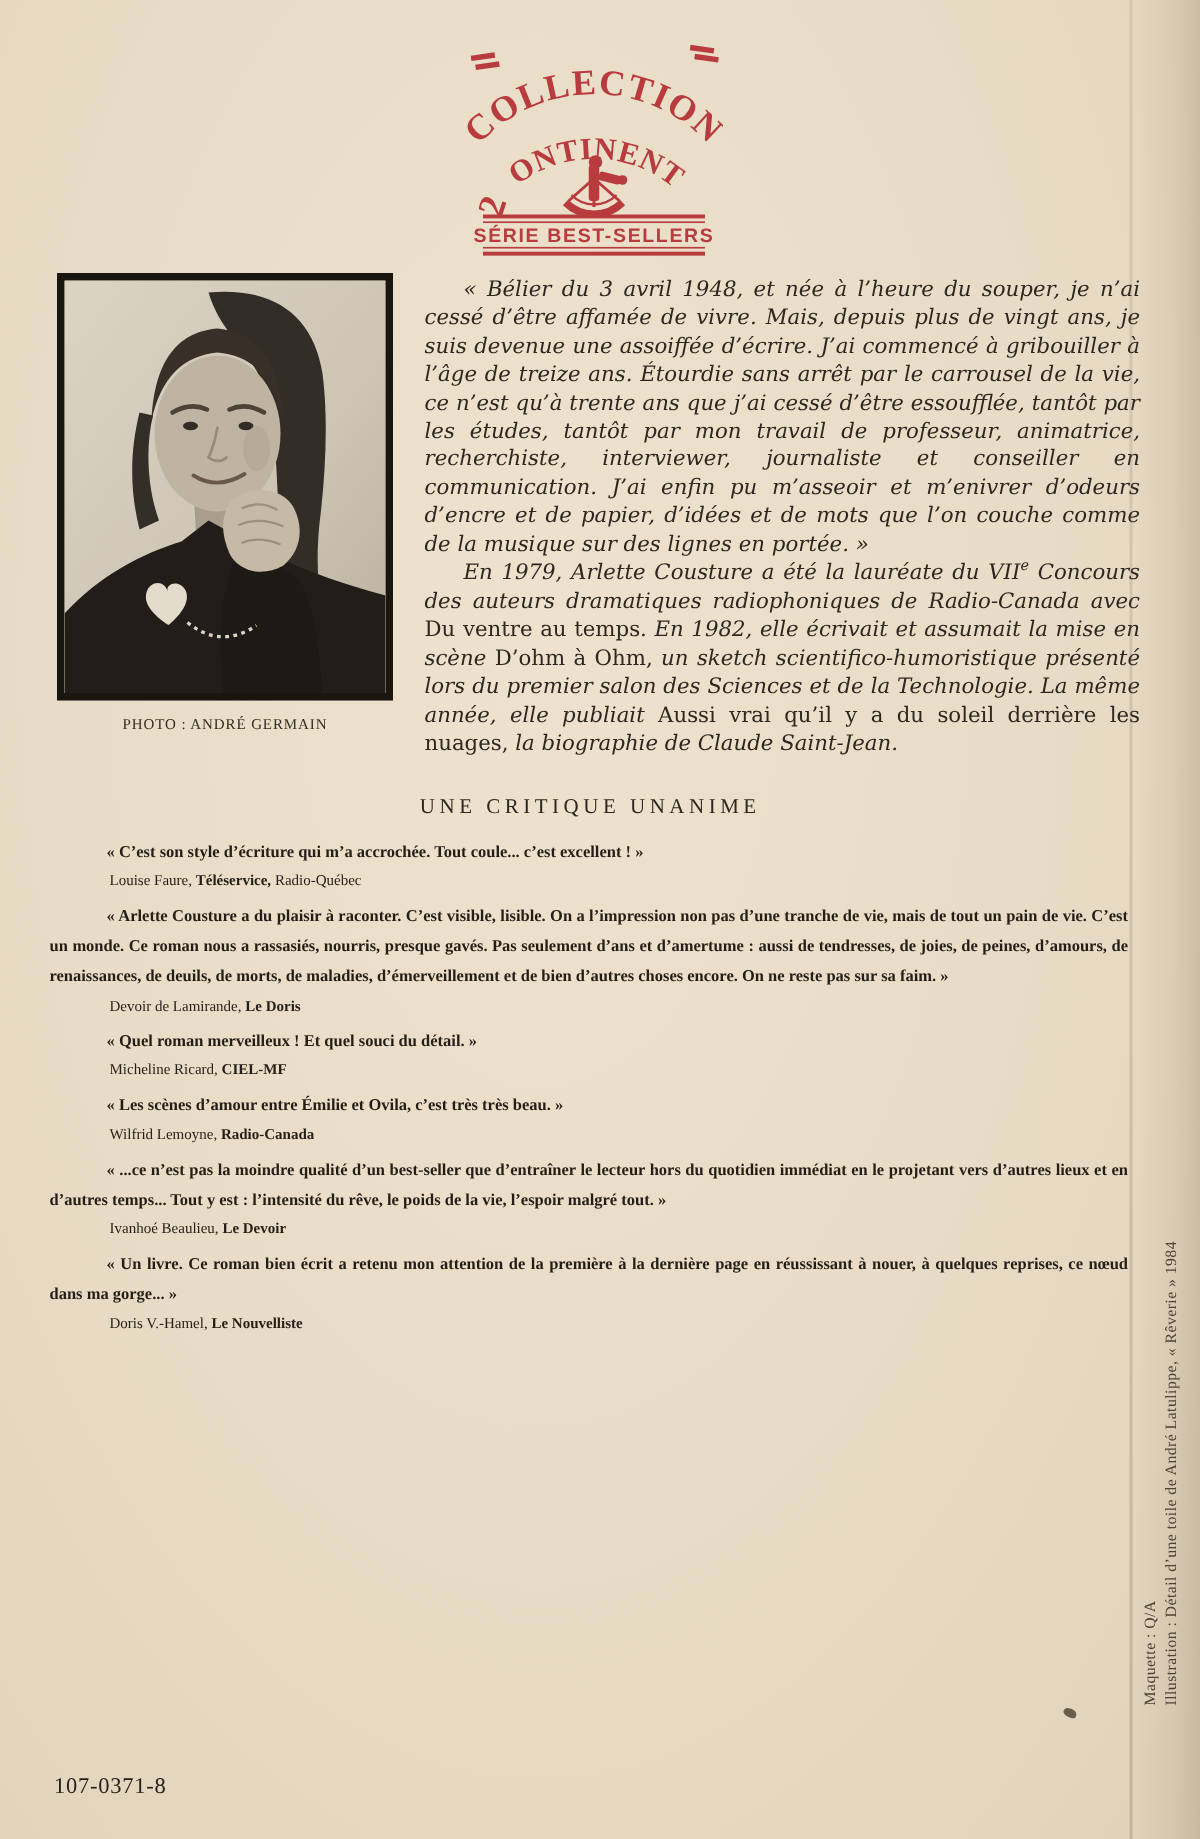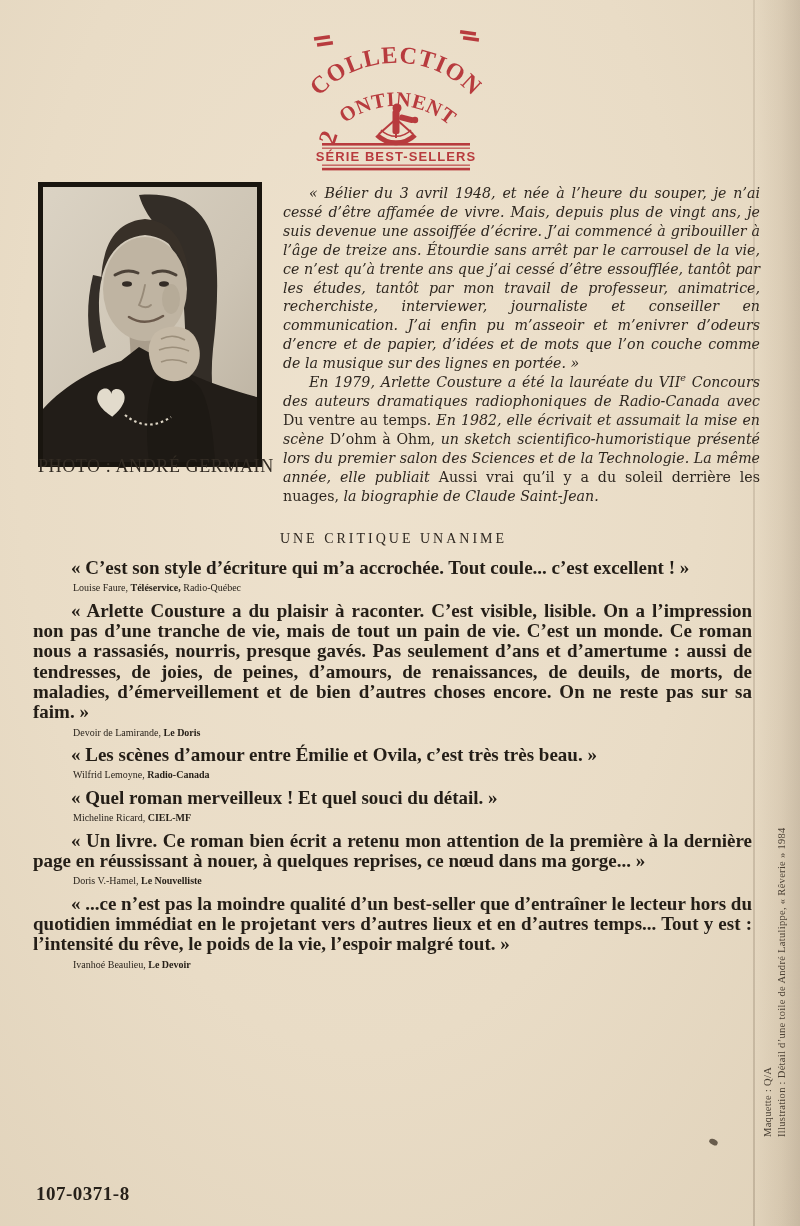--- a/index.html
+++ b/index.html
@@ -20,46 +20,46 @@
   .crease{
     position:absolute;left:753px;top:0;width:2px;height:1226px;
     background:linear-gradient(to bottom, rgba(110,92,70,.14), rgba(110,92,70,.26));
   }
   .logo{position:absolute;left:310px;top:22px;width:172px;height:150px;}
   .photo-frame{
     position:absolute;left:38px;top:182px;width:214px;height:275px;
     border:5px solid #19150f;background:#cfc6b7;
   }
   .photo-credit{
-    position:absolute;left:38px;top:456px;width:224px;text-align:center;
-    font-size:18px;letter-spacing:.6px;color:#332c24;white-space:nowrap;
+    position:absolute;left:38px;top:478px;width:224px;text-align:center;
+    font-size:10px;letter-spacing:.6px;color:#332c24;white-space:nowrap;
   }
   .bio{
     position:absolute;left:283px;top:184px;width:477px;
     font-family:"DejaVu Serif",serif;font-style:italic;
     font-size:14.2px;line-height:18.9px;text-align:justify;color:#2e2720;
   }
   .bio p{margin:0;text-indent:26px;}
   .bio .rm{font-style:normal;}
   .bio sup{font-size:68%;line-height:0;}
   .heading{
     position:absolute;left:35px;top:531px;width:717px;margin:0;
     text-align:center;font-size:14px;font-weight:400;letter-spacing:3px;color:#2e2720;
   }
   .reviews{position:absolute;left:33px;top:558px;width:719px;color:#241e17;}
   .review{margin:0 0 3px 0;}
   .quote{
-    margin:0;font-weight:bold;font-size:19px;line-height:20.3px;
+    margin:0;font-weight:bold;font-size:11px;line-height:20.3px;
     text-align:justify;text-indent:38px;hyphens:auto;-webkit-hyphens:auto;
   }
   .attrib{margin:1px 0 2px 0;padding-left:40px;font-size:10px;line-height:18.5px;}
   .attrib .b{font-weight:bold;}
   .isbn{
     position:absolute;left:36px;top:1183px;
-    font-weight:bold;font-size:19px;letter-spacing:.5px;color:#27211a;
+    font-weight:normal;font-size:15px;letter-spacing:.5px;color:#27211a;
   }
   .spine{
     position:absolute;left:577px;top:925px;width:396px;height:28px;
     transform:rotate(-90deg);
     font-size:10.5px;line-height:13.5px;letter-spacing:.3px;color:#473e33;
   }
   .ink-mark{
     position:absolute;left:709px;top:1139px;width:9px;height:6px;
     background:#4a3f31;border-radius:65% 35% 70% 30%/60% 55% 45% 40%;
     transform:rotate(38deg);opacity:.8;
@@ -170,37 +170,37 @@
 
     <div class="review">
       <p class="quote" lang="fr">« Arlette Cousture a du plaisir à raconter. C’est visible, lisible. On a l’impression non pas d’une tranche de vie, mais de tout un pain de vie. C’est un monde. Ce roman nous a rassasiés, nourris, presque gavés. Pas seulement d’ans et d’amertume : aussi de tendresses, de joies, de peines, d’amours, de renaissances, de deuils, de morts, de maladies, d’émerveillement et de bien d’autres choses encore. On ne reste pas sur sa faim. »</p>
       <p class="attrib"><span>Devoir de Lamirande, </span><span class="b">Le Doris</span></p>
     </div>
 
     <div class="review">
     </div>
 
     <div class="review">
+      <p class="quote" lang="fr">« Quel roman merveilleux ! Et quel souci du détail. »</p>
+      <p class="attrib"><span>Micheline Ricard, </span><span class="b">CIEL-MF</span></p>
+    </div>
+
+    <div class="review">
       <p class="quote" lang="fr">« Les scènes d’amour entre Émilie et Ovila, c’est très très beau. »</p>
       <p class="attrib"><span>Wilfrid Lemoyne, </span><span class="b">Radio-Canada</span></p>
     </div>
 
     <div class="review">
-      <p class="quote" lang="fr">« Quel roman merveilleux ! Et quel souci du détail. »</p>
-      <p class="attrib"><span>Micheline Ricard, </span><span class="b">CIEL-MF</span></p>
+      <p class="quote" lang="fr">« ...ce n’est pas la moindre qualité d’un best-seller que d’entraîner le lecteur hors du quotidien immédiat en le projetant vers d’autres lieux et en d’autres temps... Tout y est : l’intensité du rêve, le poids de la vie, l’espoir malgré tout. »</p>
+      <p class="attrib"><span>Ivanhoé Beaulieu, </span><span class="b">Le Devoir</span></p>
     </div>
 
     <div class="review">
       <p class="quote" lang="fr">« Un livre. Ce roman bien écrit a retenu mon attention de la première à la dernière page en réussissant à nouer, à quelques reprises, ce nœud dans ma gorge... »</p>
       <p class="attrib"><span>Doris V.-Hamel, </span><span class="b">Le Nouvelliste</span></p>
-    </div>
-
-    <div class="review">
-      <p class="quote" lang="fr">« ...ce n’est pas la moindre qualité d’un best-seller que d’entraîner le lecteur hors du quotidien immédiat en le projetant vers d’autres lieux et en d’autres temps... Tout y est : l’intensité du rêve, le poids de la vie, l’espoir malgré tout. »</p>
-      <p class="attrib"><span>Ivanhoé Beaulieu, </span><span class="b">Le Devoir</span></p>
     </div>
 
   </div>
 
   <div class="isbn">107-0371-8</div>
 
   <div class="spine">
     <div>Maquette : Q/A</div>
     <div>Illustration : Détail d’une toile de André Latulippe, « Rêverie » 1984</div>
   </div>

